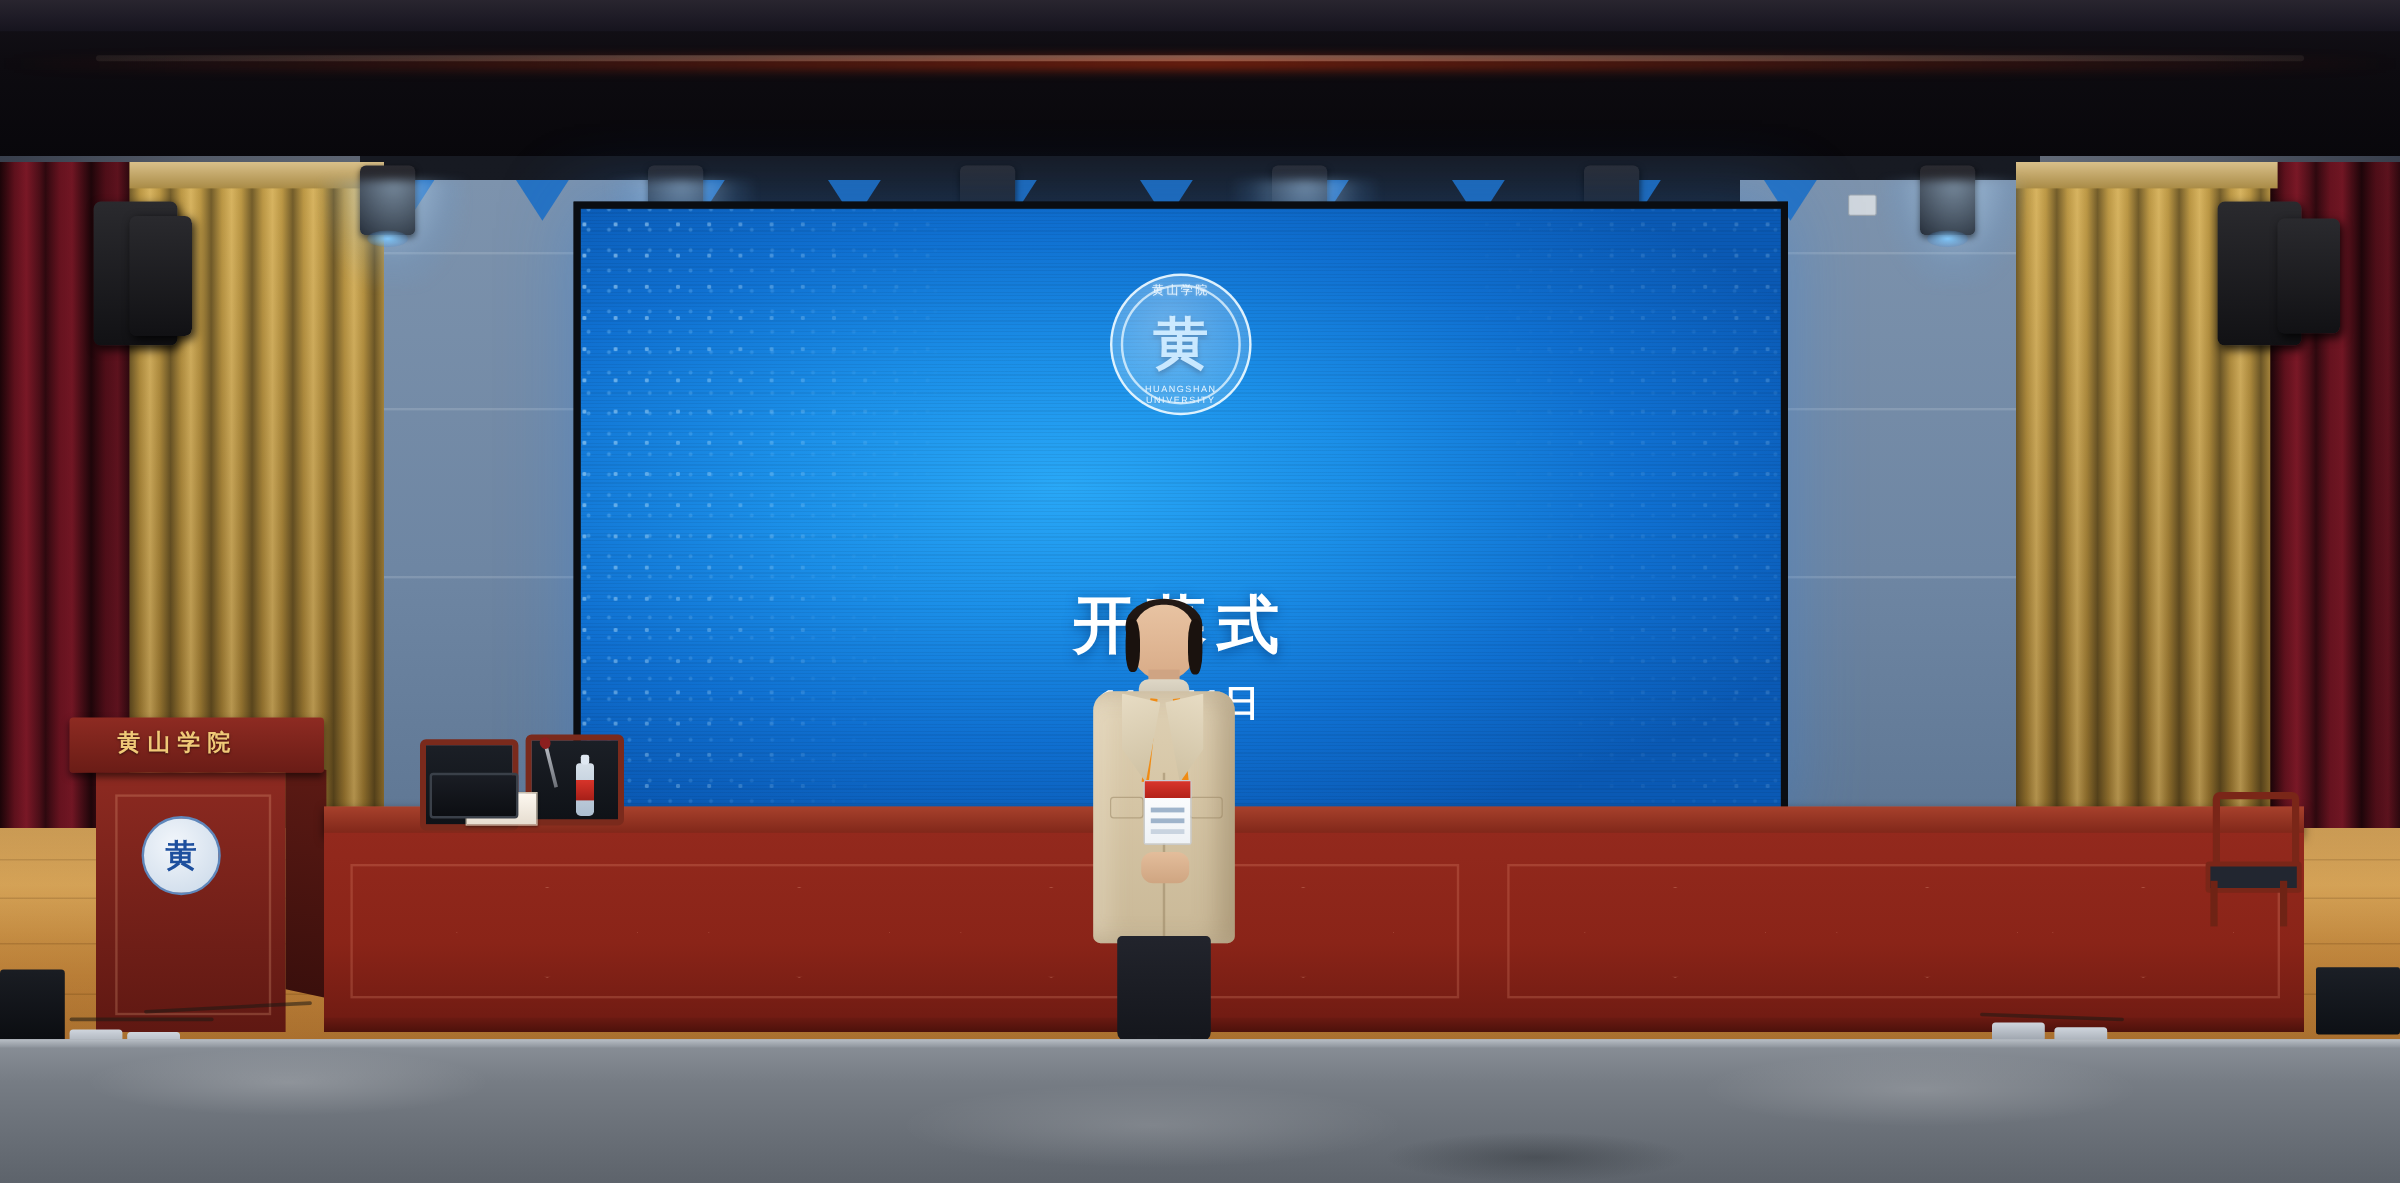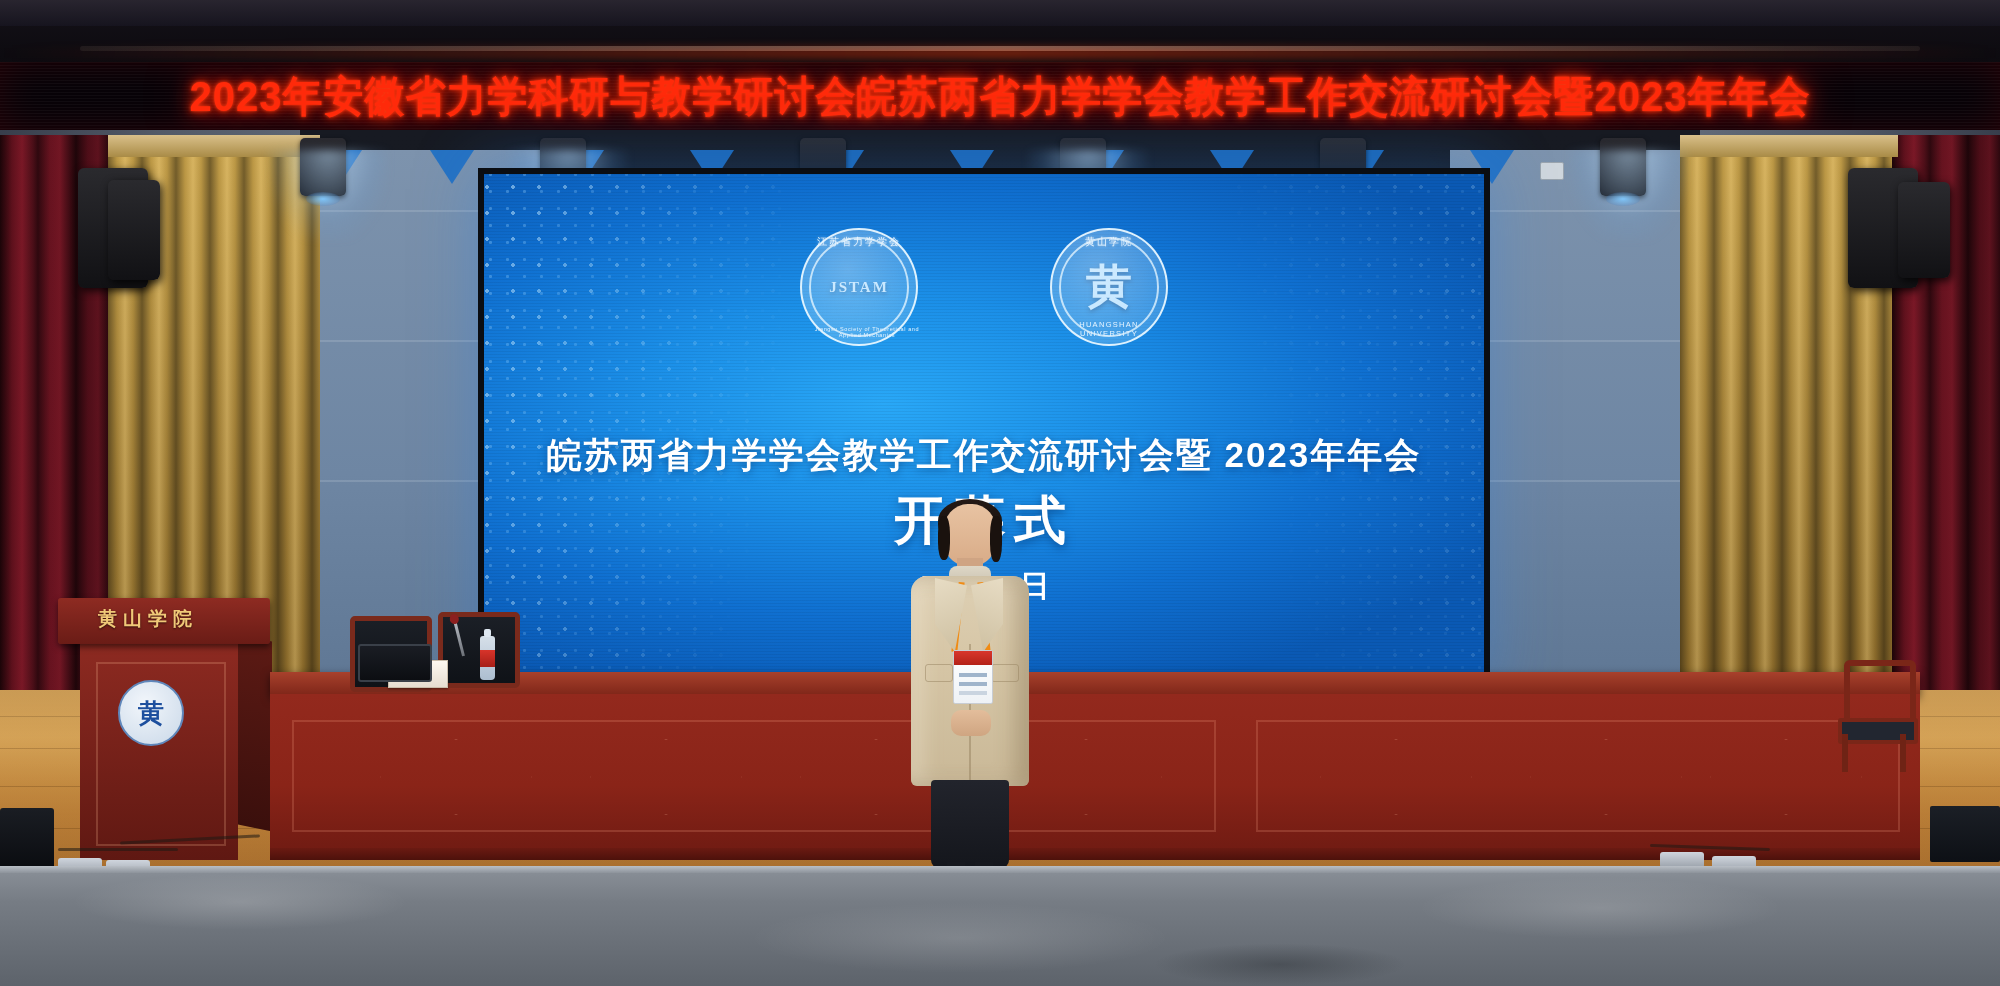--- a/index.html
+++ b/index.html
@@ -520,23 +520,20 @@
 </style>
 </head>
 <body>
 
 <div id="scene">
 
   <div class="ceiling"></div>
   <div class="ceiling-beam"></div>
   <div class="ceiling-rail"></div>
 
-  <div class="led-banner">
-    <div class="led-text">2023年安徽省力学科研与教学研讨会皖苏两省力学学会教学工作交流研讨会暨2023年年会</div>
-  </div>
   <div class="led-glow-strip"></div>
 
   <div class="backwall"></div>
   <div class="wall-panel-left"></div>
   <div class="wall-panel-right"></div>
 
   <div class="acoustic left">
     <div class="acoustic-line" style="top:60px"></div>
     <div class="acoustic-line" style="top:190px"></div>
     <div class="acoustic-line" style="top:330px"></div>
@@ -592,39 +589,31 @@
   <div class="cam-rig" style="left:1898px;top:182px;width:52px;height:96px"></div>
 
   <div class="screen-frame">
     <div class="screen">
       <div class="dot-field"></div>
       <div class="dot-field right"></div>
 
       <div class="logos-row">
 
 
-        <div class="logo">
-          <div class="logo-ring"></div>
-            <div class="logo-ring2"></div>
-          <div class="logo-cn">江苏省力学学会</div>
-          <div class="logo-mark" style="font-size:15px;letter-spacing:2px;">JSTAM</div>
-          <div class="logo-en" style="font-size:5.5px;letter-spacing:.6px;padding:0 8px;">Jiangsu Society of Theoretical and Applied Mechanics</div>
-        </div>
 
         <div class="logo">
           <div class="logo-ring"></div>
             <div class="logo-ring2"></div>
           <div class="logo-cn">黄山学院</div>
           <div class="logo-mark">黄</div>
           <div class="logo-en">HUANGSHAN  UNIVERSITY</div>
         </div>
 
       </div>
 
-      <div class="screen-subtitle">皖苏两省力学学会教学工作交流研讨会暨 2023年年会</div>
       <div class="screen-event">开幕式</div>
       <div class="screen-date">11月11日</div>
     </div>
   </div>
 
   <div class="stage-floor">
     <div class="floor-plank" style="top:26px"></div>
     <div class="floor-plank" style="top:58px"></div>
     <div class="floor-plank" style="top:96px"></div>
     <div class="floor-plank" style="top:138px"></div>

